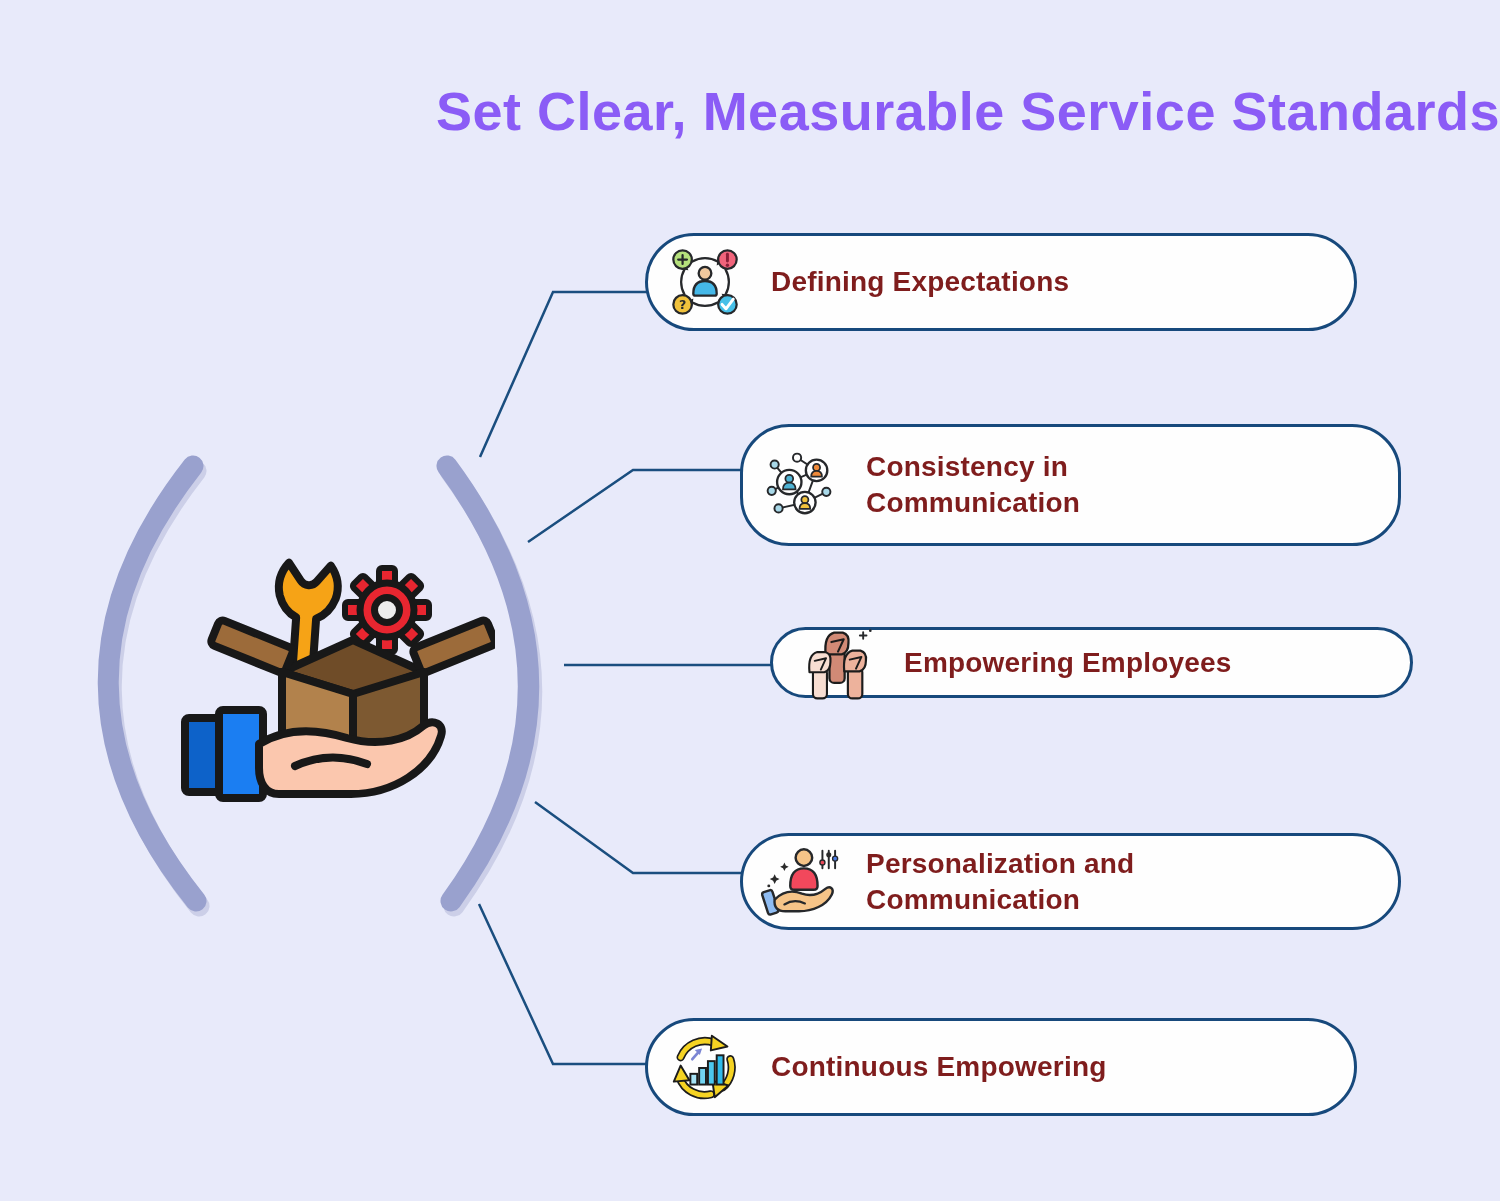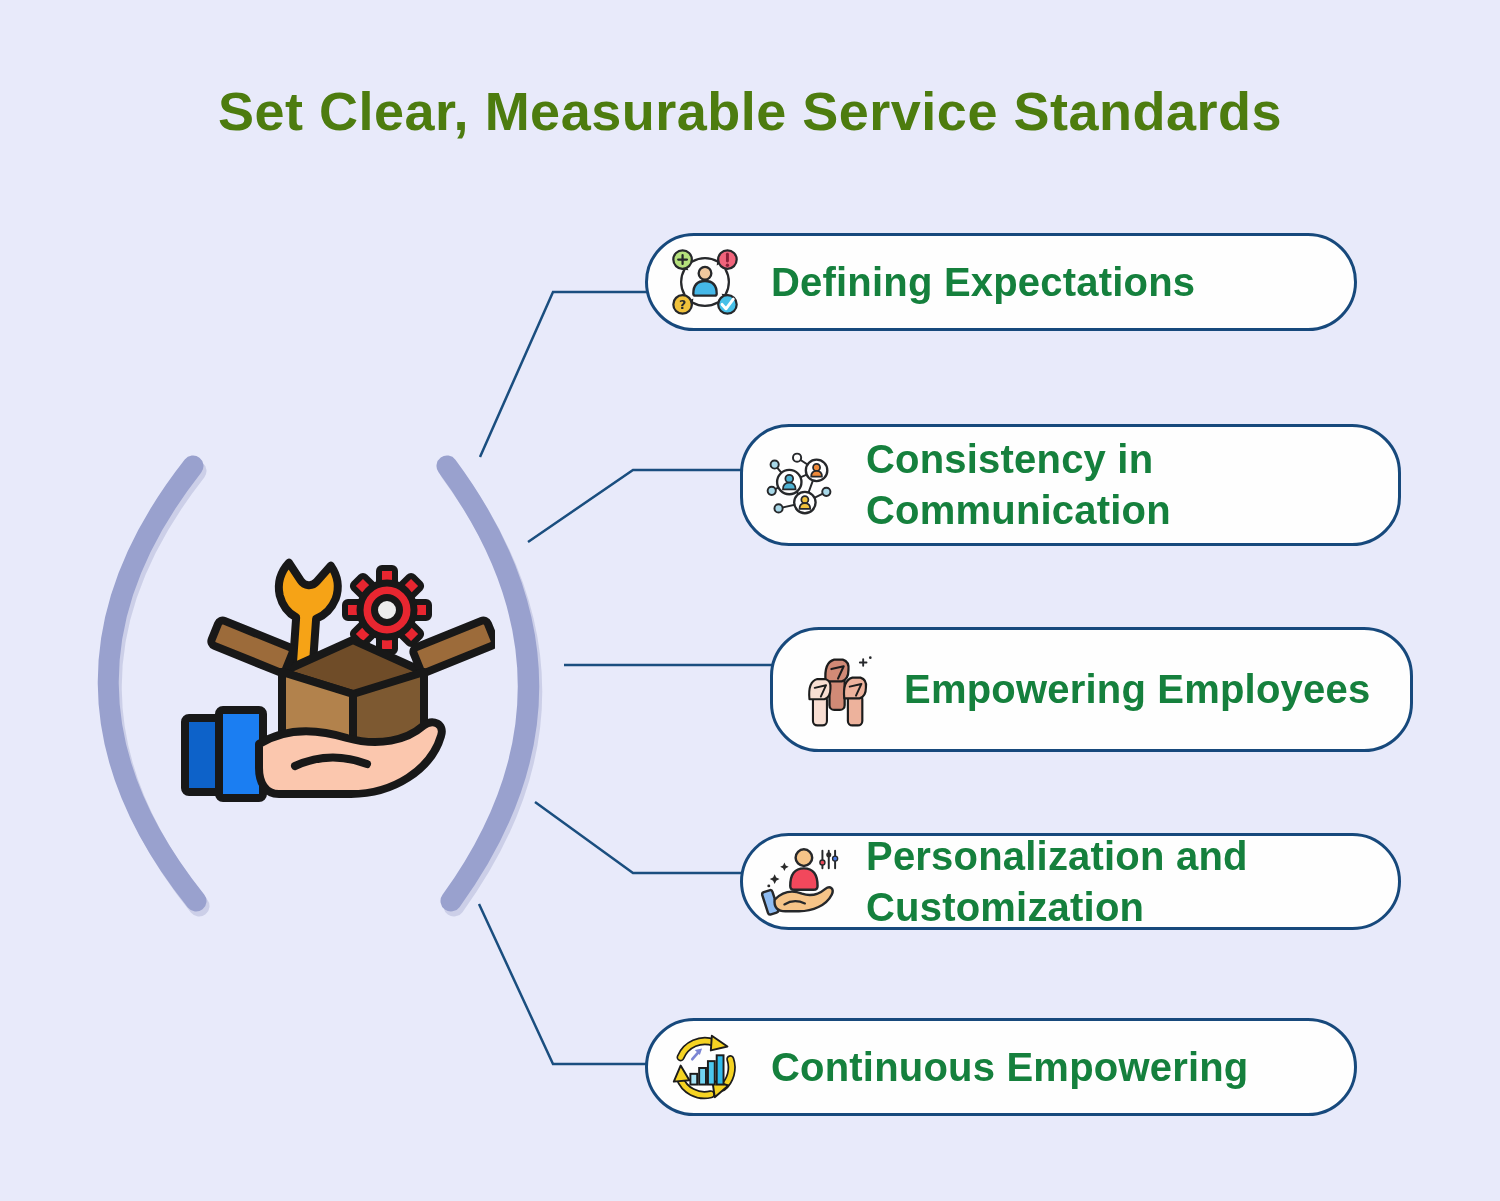--- a/index.html
+++ b/index.html
@@ -11,56 +11,56 @@
     position:relative;
     width:1500px;
     height:1201px;
     background:#e8eafa;
     overflow:hidden;
   }
   .title{
     position:absolute;
     left:0; top:80px;
     width:1500px;
-    text-align:center;
+    text-align:right;
     font-size:54px;
     font-weight:bold;
     letter-spacing:0.5px;
-    color:#4d7c0f;
+    color:#8b5cf6;
   }
   .overlay{
     position:absolute; left:0; top:0;
   }
   .pill{
     position:absolute;
     box-sizing:border-box;
     background:#fefefe;
     border:3px solid #17497c;
     border-radius:49px;
     display:flex;
     align-items:center;
     padding-left:17px;
     gap:26px;
   }
   .pill-label{
-    color:#15803d;
-    font-size:40px;
+    color:#7f1d1d;
+    font-size:28px;
     font-weight:bold;
     line-height:1.27;
     white-space:pre-line;
     letter-spacing:0.2px;
   }
   .pill-icon{
     flex:0 0 auto;
     width:80px; height:80px;
     display:flex; align-items:center; justify-content:center;
   }
   .p1{left:645px; top:233px; width:712px; height:98px;}
   .p2{left:740px; top:424px; width:661px; height:122px;}
-  .p3{left:770px; top:627px; width:643px; height:125px; padding-left:25px;}
+  .p3{left:770px; top:627px; width:643px; height:71px; padding-left:25px;}
   .p4{left:740px; top:833px; width:661px; height:97px;}
   .p5{left:645px; top:1018px; width:712px; height:98px;}
   .center-icon{
     position:absolute; left:155px; top:530px;
   }
 </style>
 </head>
 <body>
 
 <div class="canvas">
@@ -213,21 +213,21 @@
         <circle cx="8" cy="44" r="1.5" fill="#2a2a2a"></circle>
         <g stroke="#26282b" stroke-width="2" stroke-linecap="round">
           <path d="M63 8 V26 M69.5 8 V26 M76 8 V26"></path>
         </g>
         <circle cx="63" cy="20" r="2.6" fill="#e84a5a" stroke="#26282b" stroke-width="1.4"></circle>
         <circle cx="69.5" cy="12" r="2.6" fill="#2a2a2a"></circle>
         <circle cx="76" cy="16" r="2.6" fill="#4a7de8" stroke="#26282b" stroke-width="1.4"></circle>
       </svg>
     </span>
     <span class="pill-label">Personalization and
-Customization</span>
+Communication</span>
   </div>
 
   <div class="pill p5">
     <span class="pill-icon">
       <svg width="78" height="78" viewBox="0 0 80 80">
 
         <g fill="none" stroke="#1c1c1c" stroke-width="8.5" stroke-linecap="round">
           <path d="M15 30 A27 27 0 0 1 49 15"></path>
           <path d="M66 32 A27 27 0 0 1 58 61"></path>
           <path d="M46 68 A27 27 0 0 1 14 51"></path>

